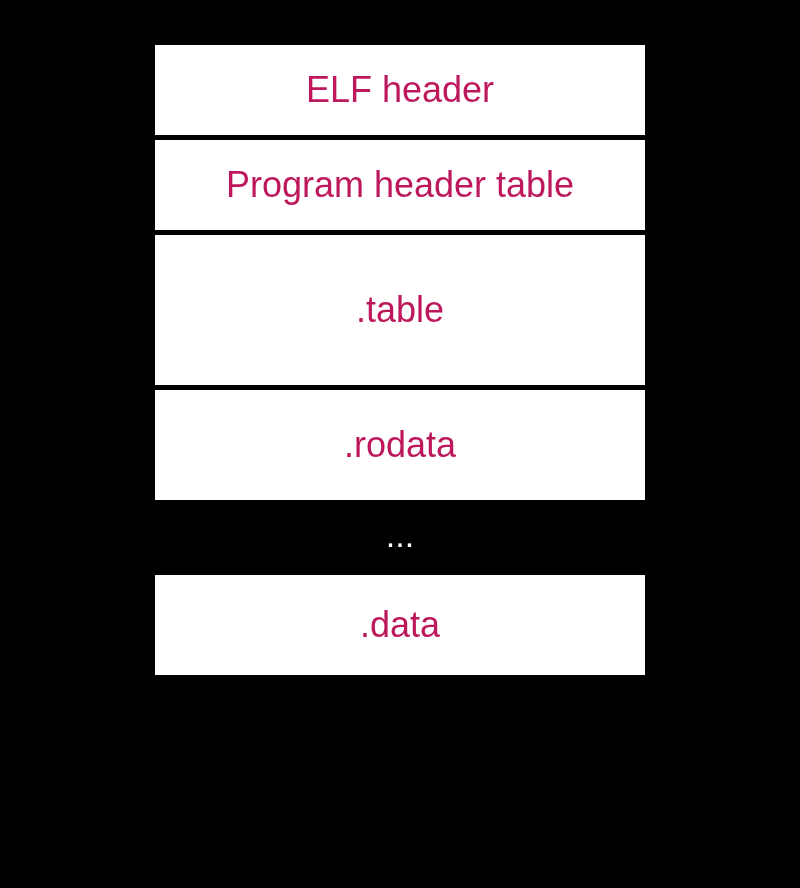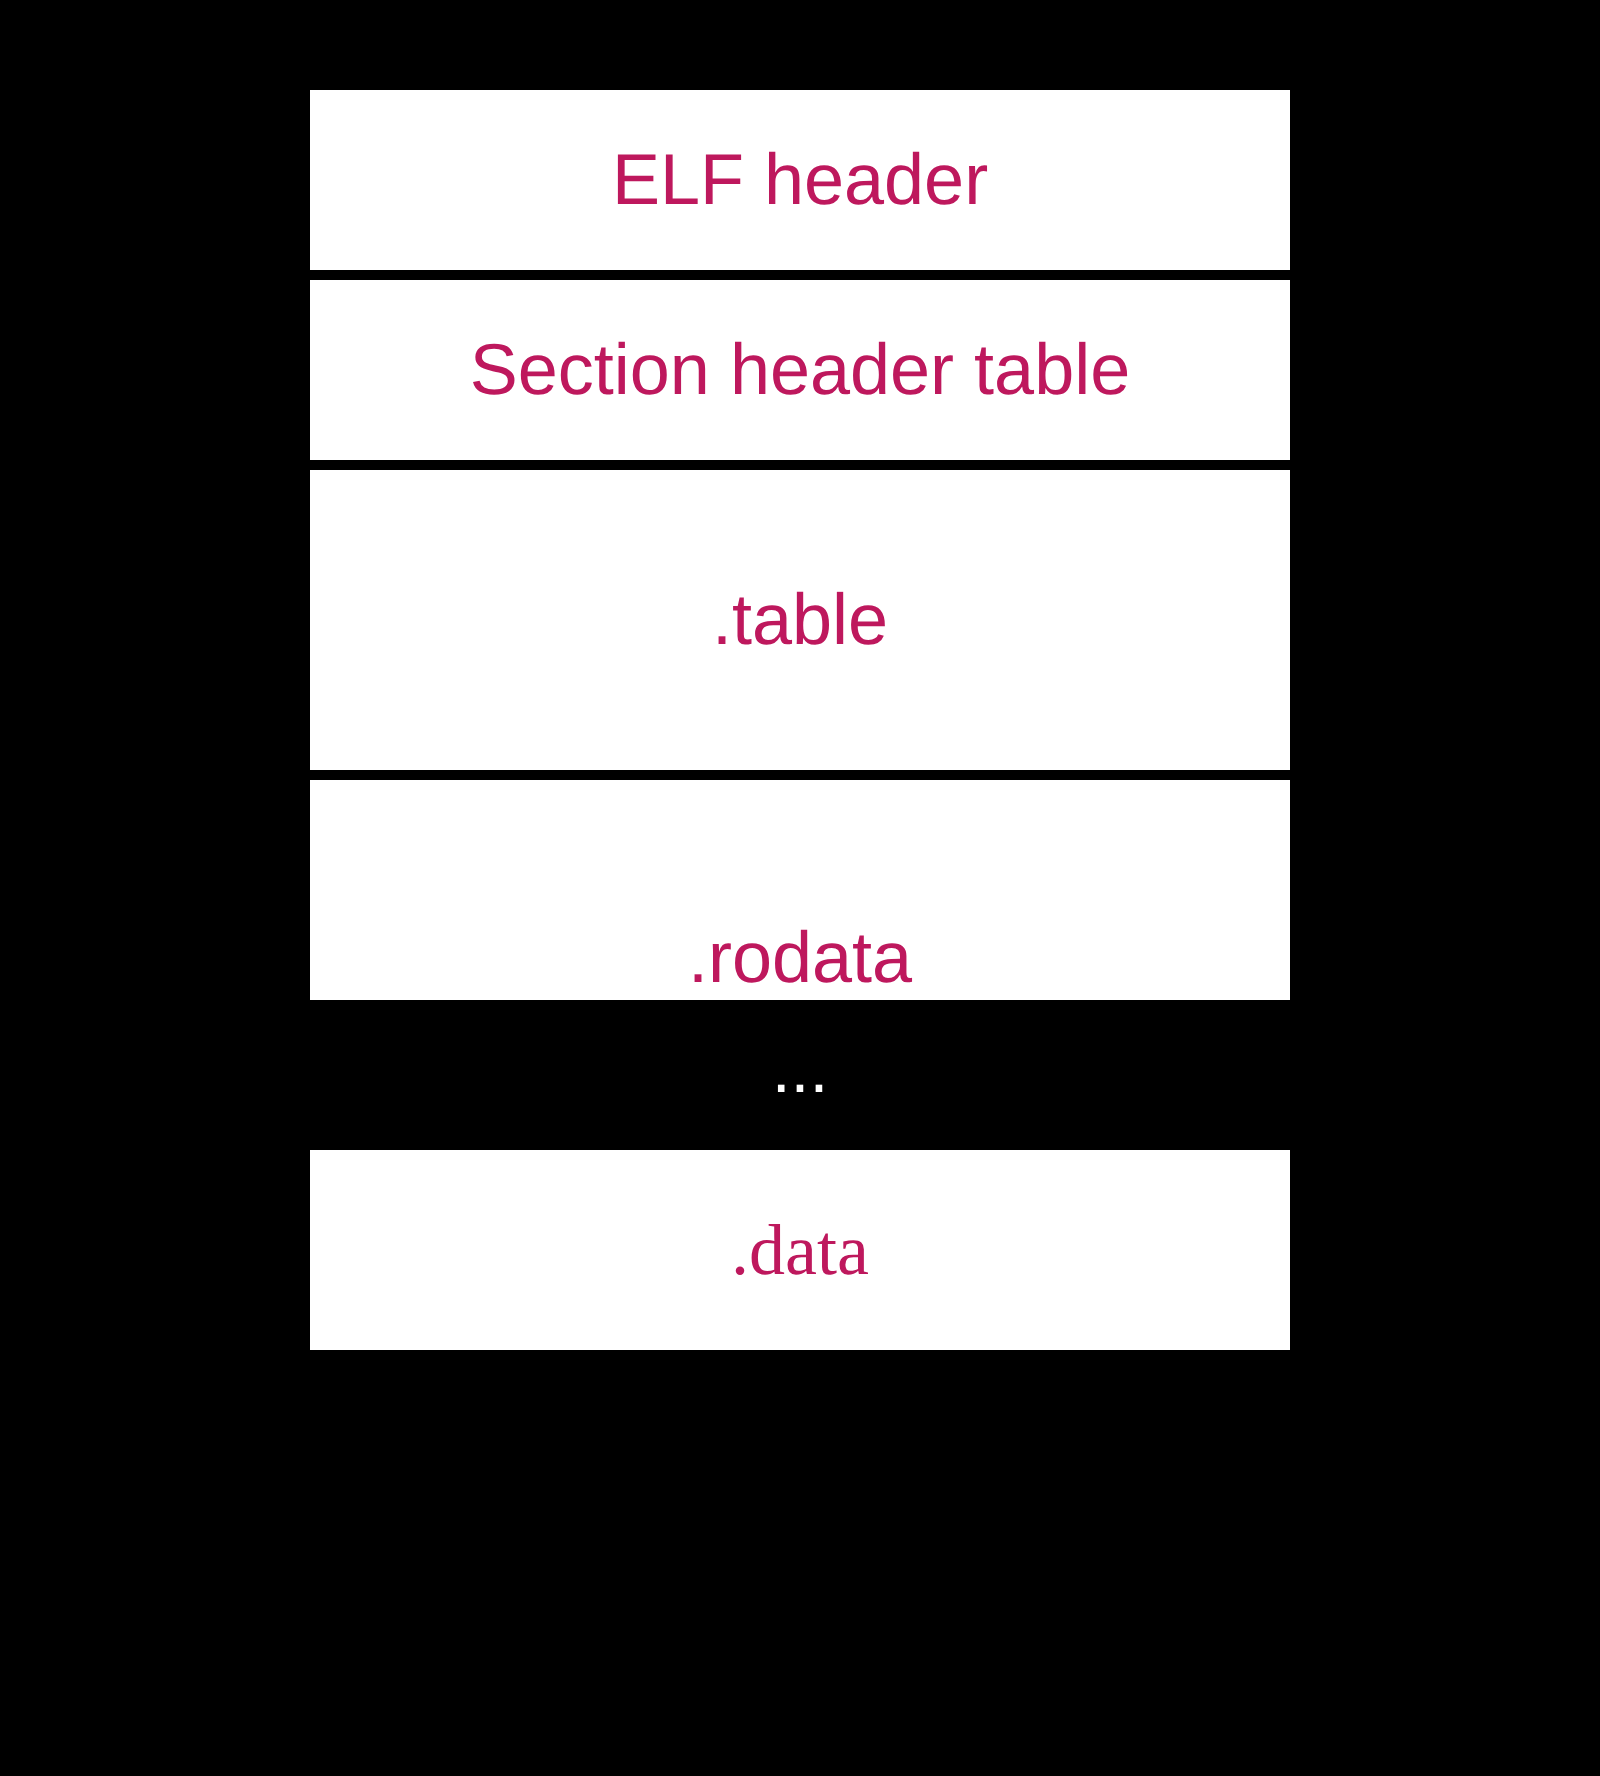--- a/index.html
+++ b/index.html
@@ -34,49 +34,47 @@
       height: 100px;
     }
     .box-program-header {
       height: 100px;
     }
     .box-text {
       height: 160px;
     }
     .box-rodata {
       height: 120px;
-      align-items: flex-end;
     }
     .gap-ellipsis {
       height: 70px;
       background: #000000;
       display: flex;
       align-items: center;
       justify-content: center;
       color: #ffffff;
       font-size: 34px;
       margin-bottom: 0;
     }
     .box-data {
       height: 110px;
-      font-family: Liberation Serif, serif;
     }
     .box-section-header {
       height: 110px;
     }
   </style>
 </head>
 <body>
 
 <div class="container">
   <div class="box box-elf-header">
     <span>ELF header</span>
   </div>
   <div class="box box-program-header">
-    <span>Section header table</span>
+    <span>Program header table</span>
   </div>
   <div class="box box-text">
     <span>.table</span>
   </div>
   <div class="box box-rodata">
     <span>.rodata</span>
   </div>
   <div class="gap-ellipsis">
     <span>...</span>
   </div>

